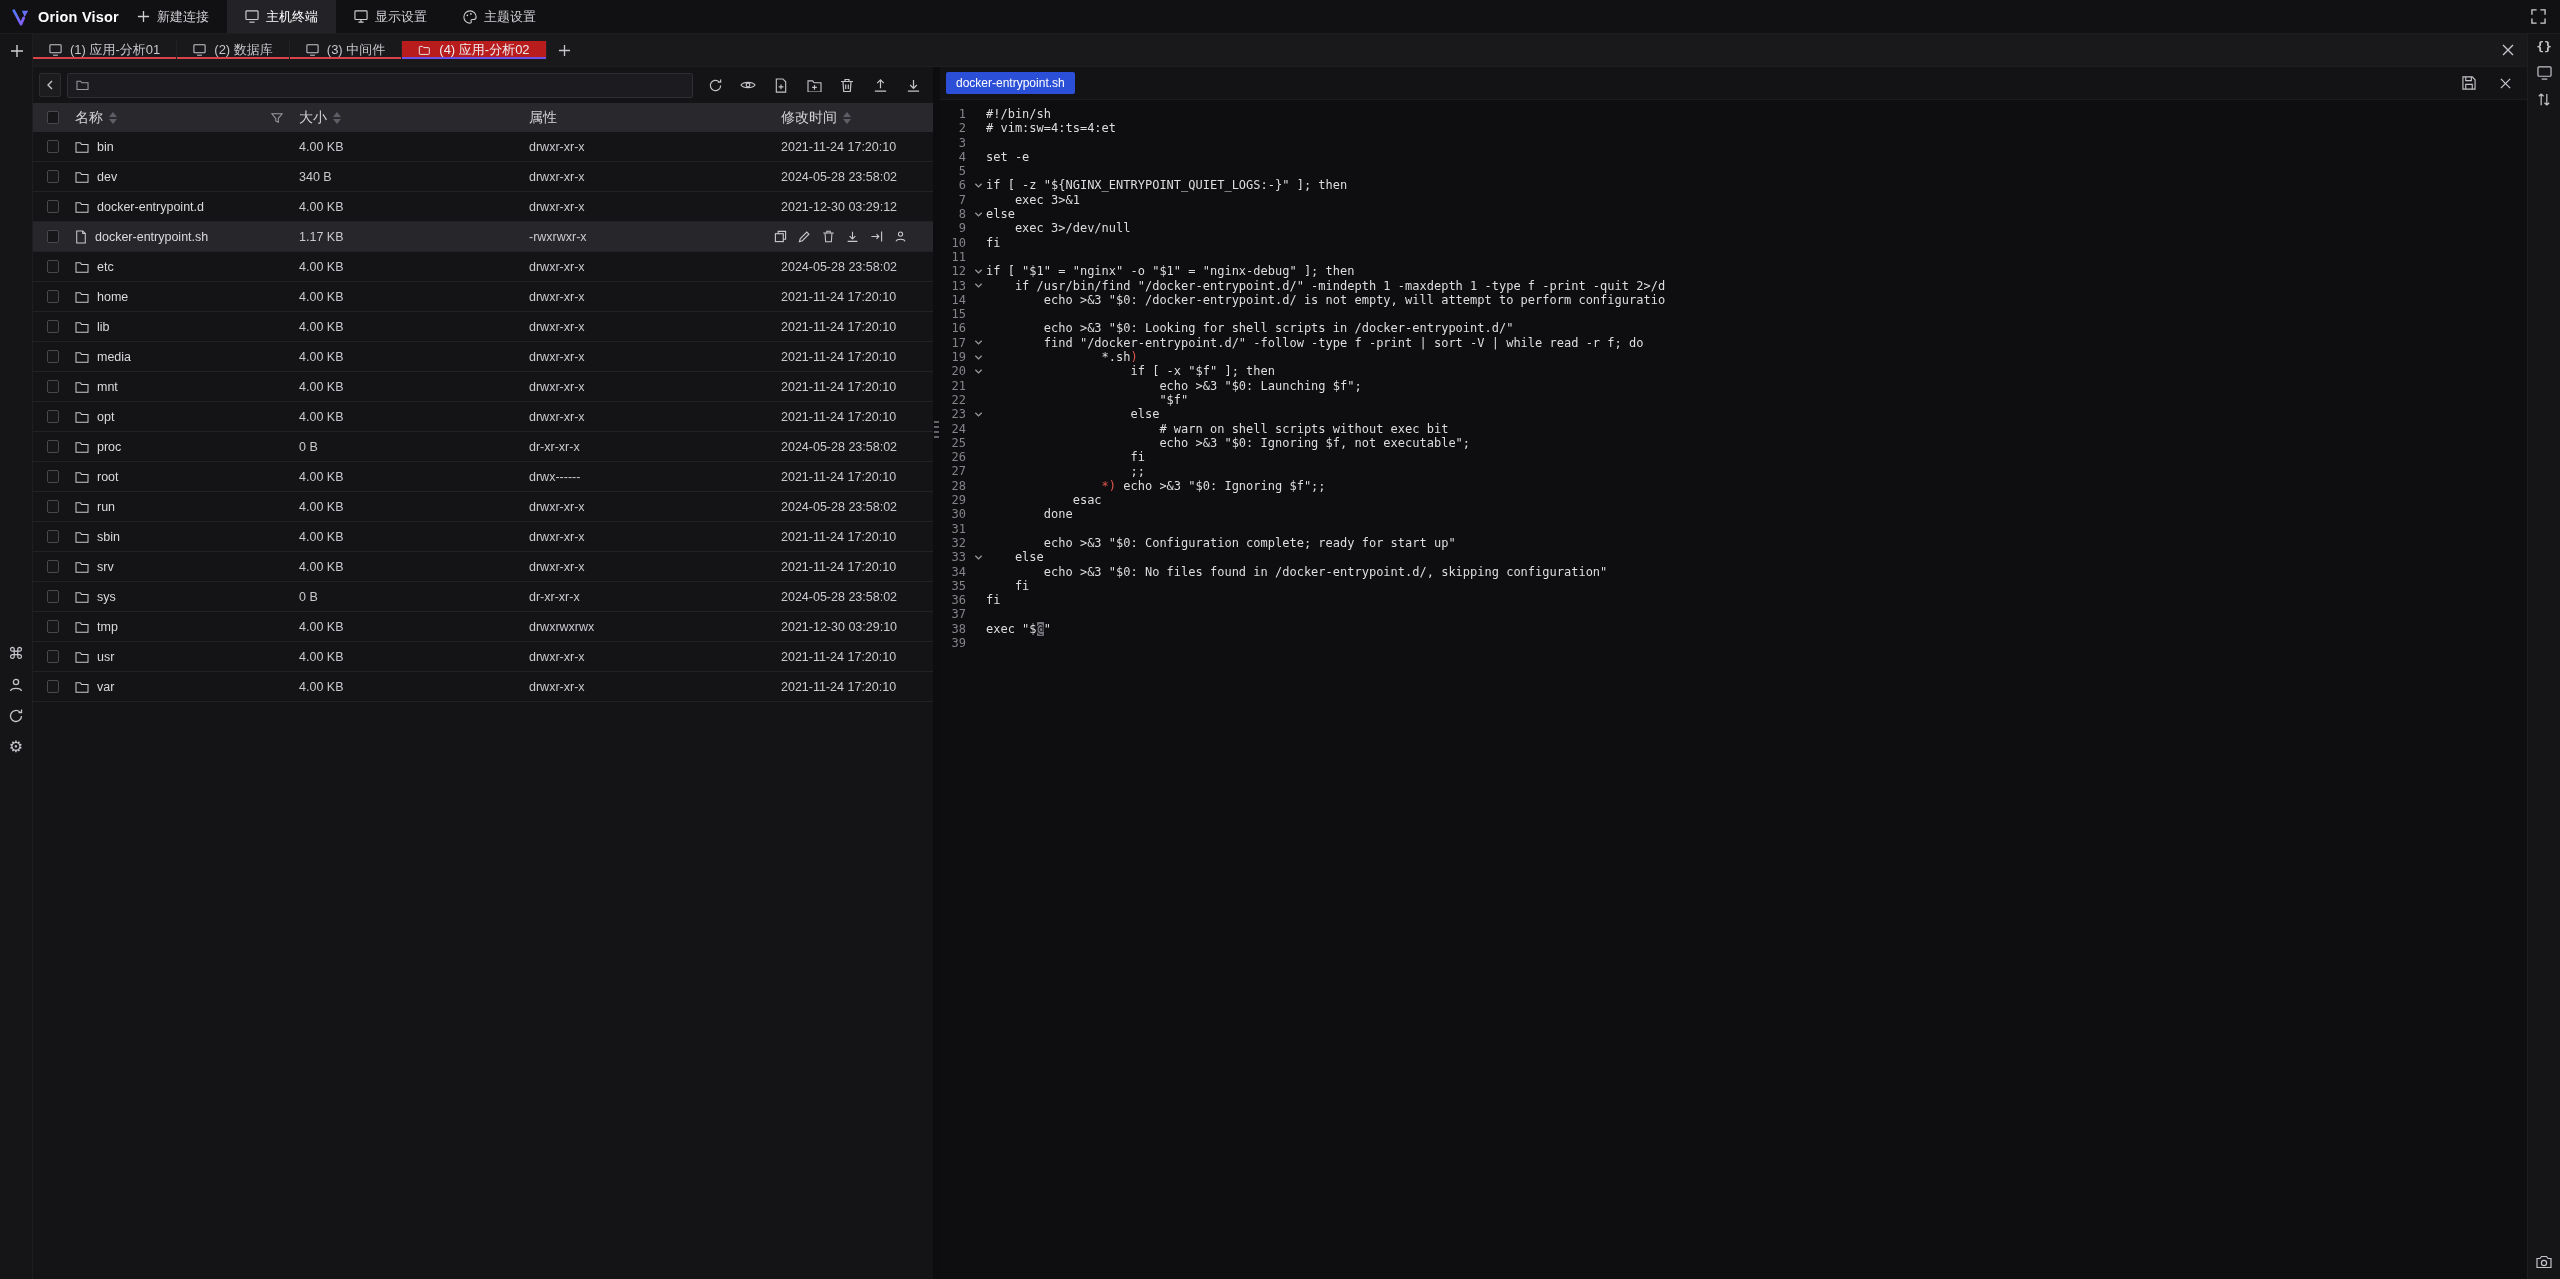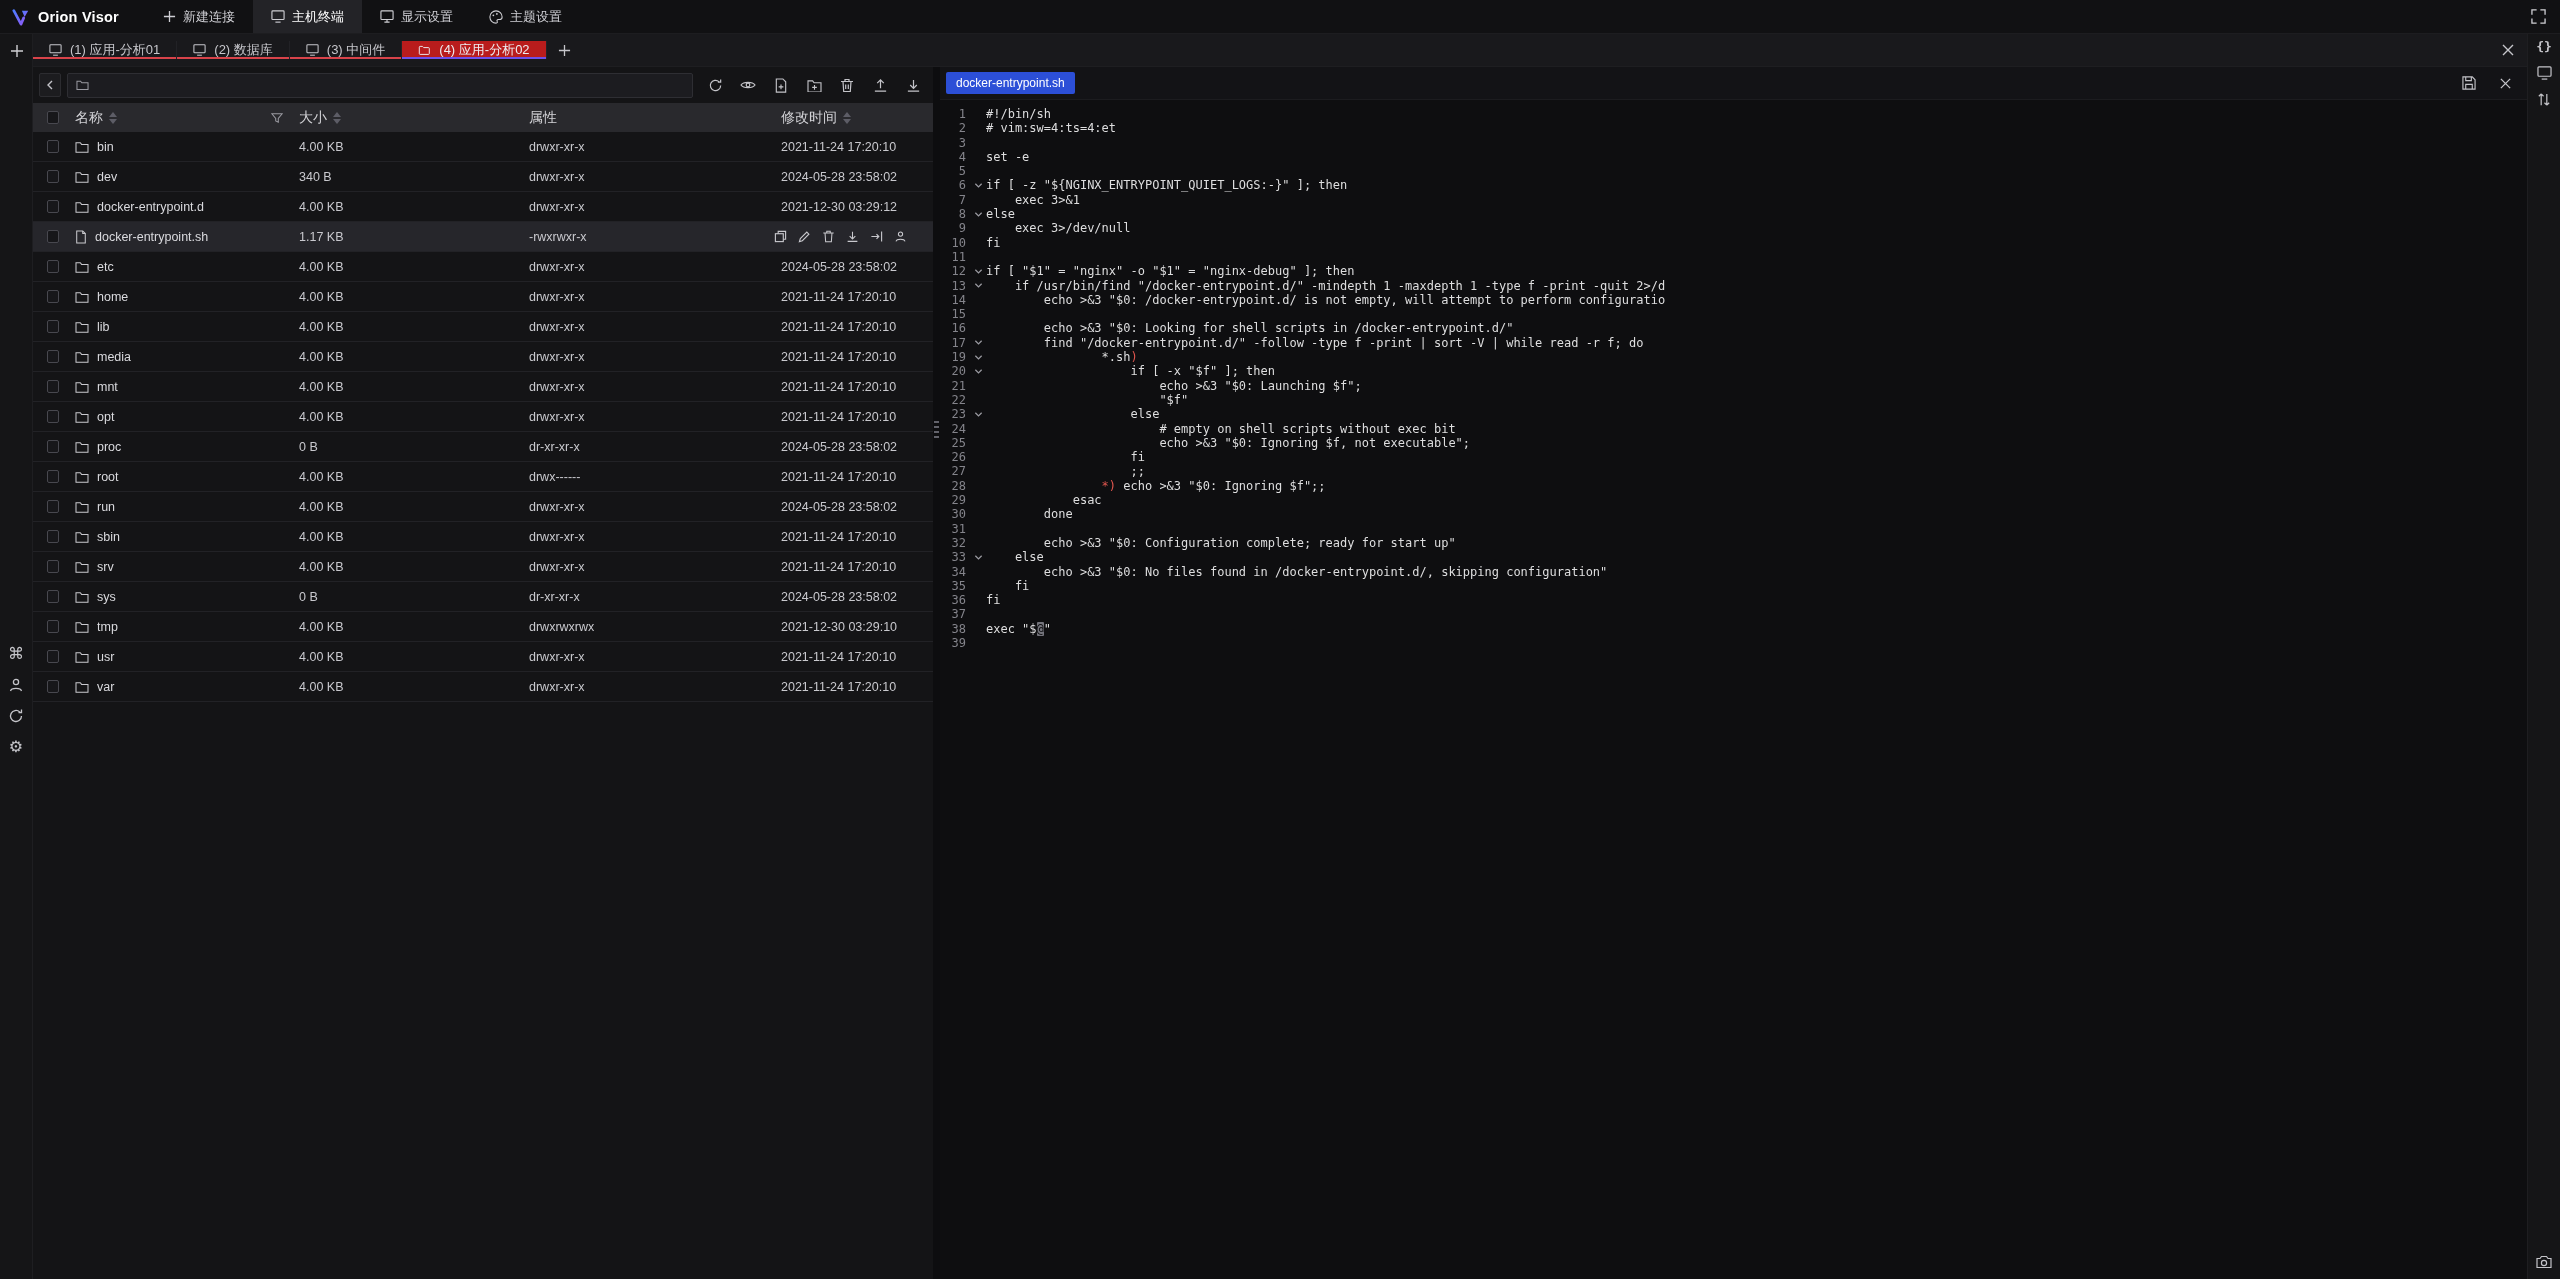--- a/index.html
+++ b/index.html
@@ -4,21 +4,21 @@
 <style>
   *{margin:0;padding:0;box-sizing:border-box}
   html,body{width:2560px;height:1279px;overflow:hidden;background:#0f0f11;
     font-family:"Liberation Sans",sans-serif;color:#d8d8dc;font-size:13px}
   svg{display:block}
   .app{display:flex;flex-direction:column;width:100%;height:100%}
 
   
   .navbar{height:34px;flex:none;background:#111113;display:flex;align-items:center;
     padding:0 14px 0 12px;border-bottom:1px solid #1d1d20}
-  .brand{display:flex;align-items:center;gap:8px;margin-right:26px;cursor:pointer}
+  .brand{display:flex;align-items:center;gap:8px;cursor:pointer}
   .brand-name{font-weight:bold;font-size:14.5px;color:#fff;letter-spacing:.2px}
   .nav-items{display:flex;align-items:stretch;height:100%}
   .nav-item{display:flex;align-items:center;gap:7px;padding:0 18px;color:#cfcfd4;cursor:pointer}
   .nav-item.active{background:#232327;color:#fff}
   .nav-item svg,.nav-item .glyph{color:#cfcfd4}
   .nav-right{margin-left:auto;display:flex;align-items:center;gap:10px;color:#cfcfd4}
 
   
   .body-row{flex:1;display:flex;min-height:0}
   .left-rail,.right-rail{width:33px;flex:none;background:#151517;position:relative}
@@ -716,21 +716,21 @@
                       <path d="M1.5 3 5 6.5 8.5 3" fill="none" stroke="currentColor" stroke-width="1.4"></path>
                     </svg></span><span class="codetxt"><span>                *.sh</span><span class="red">)</span></span></div>
                 <div class="cl"><span class="ln">20</span><span class="fold"><svg width="9" height="9" viewBox="0 0 10 10">
                       <path d="M1.5 3 5 6.5 8.5 3" fill="none" stroke="currentColor" stroke-width="1.4"></path>
                     </svg></span><span class="codetxt">                    if [ -x "$f" ]; then</span></div>
                 <div class="cl"><span class="ln">21</span><span class="fold"></span><span class="codetxt">                        echo &gt;&amp;3 "$0: Launching $f";</span></div>
                 <div class="cl"><span class="ln">22</span><span class="fold"></span><span class="codetxt">                        "$f"</span></div>
                 <div class="cl"><span class="ln">23</span><span class="fold"><svg width="9" height="9" viewBox="0 0 10 10">
                       <path d="M1.5 3 5 6.5 8.5 3" fill="none" stroke="currentColor" stroke-width="1.4"></path>
                     </svg></span><span class="codetxt">                    else</span></div>
-                <div class="cl"><span class="ln">24</span><span class="fold"></span><span class="codetxt">                        # empty on shell scripts without exec bit</span></div>
+                <div class="cl"><span class="ln">24</span><span class="fold"></span><span class="codetxt">                        # warn on shell scripts without exec bit</span></div>
                 <div class="cl"><span class="ln">25</span><span class="fold"></span><span class="codetxt">                        echo &gt;&amp;3 "$0: Ignoring $f, not executable";</span></div>
                 <div class="cl"><span class="ln">26</span><span class="fold"></span><span class="codetxt">                    fi</span></div>
                 <div class="cl"><span class="ln">27</span><span class="fold"></span><span class="codetxt">                    ;;</span></div>
                 <div class="cl"><span class="ln">28</span><span class="fold"></span><span class="codetxt"><span>                </span><span class="red">*)</span><span> echo &gt;&amp;3 "$0: Ignoring $f";;</span></span></div>
                 <div class="cl"><span class="ln">29</span><span class="fold"></span><span class="codetxt">            esac</span></div>
                 <div class="cl"><span class="ln">30</span><span class="fold"></span><span class="codetxt">        done</span></div>
                 <div class="cl"><span class="ln">31</span><span class="fold"></span><span class="codetxt"></span></div>
                 <div class="cl"><span class="ln">32</span><span class="fold"></span><span class="codetxt">        echo &gt;&amp;3 "$0: Configuration complete; ready for start up"</span></div>
                 <div class="cl"><span class="ln">33</span><span class="fold"><svg width="9" height="9" viewBox="0 0 10 10">
                       <path d="M1.5 3 5 6.5 8.5 3" fill="none" stroke="currentColor" stroke-width="1.4"></path>

